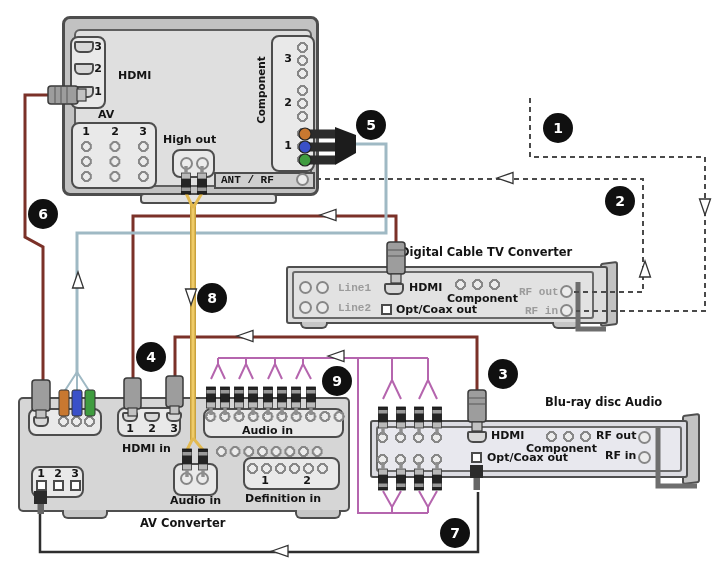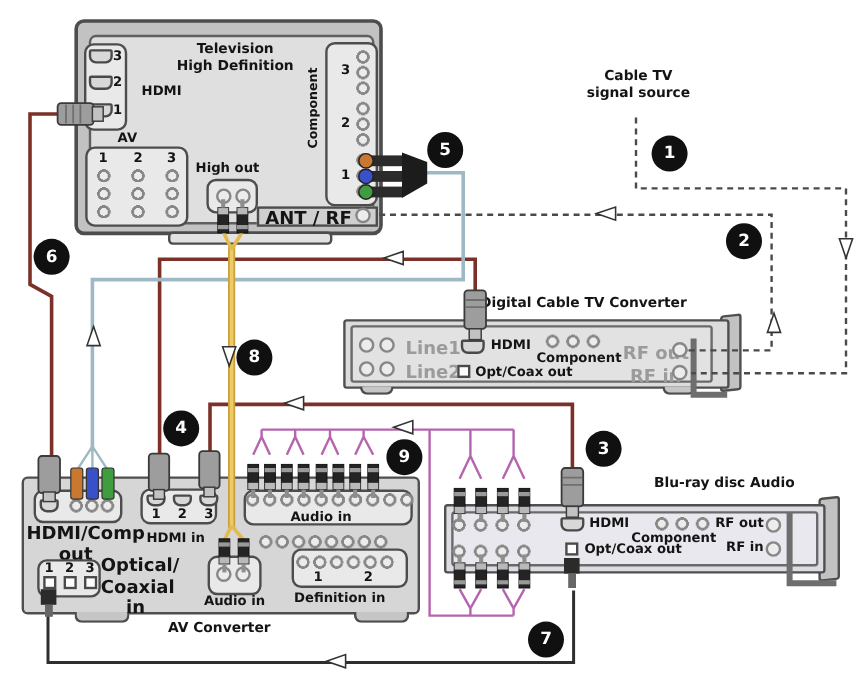--- a/index.html
+++ b/index.html
@@ -1,21 +1,21 @@
 <!DOCTYPE html>
 <html><head>
 <meta charset="utf-8">
 <style>
   html,body{margin:0;padding:0;background:#fff;}
   .stage{position:relative;width:720px;height:577px;background:#ffffff;overflow:hidden;
          font-family:"DejaVu Sans","Liberation Sans",sans-serif;}
   .abs{position:absolute;box-sizing:border-box;}
   .lbl{font-weight:bold;color:#141414;font-size:11px;line-height:1.18;white-space:nowrap;}
   .lbl-c{text-align:center;white-space:normal;}
-  .lbl-sm{font-size:15px;}
+  .lbl-sm{font-size:11px;font-family:Liberation Mono, monospace;}
   .lbl-gray{color:#9b9b9b;}
   .num{font-weight:bold;color:#141414;font-size:11px;line-height:12px;text-align:center;}
   .box{border:3px solid #4d4d4d;background:#c2c2c2;border-radius:8px;}
   .panel{border:2px solid #5f5f5f;background:#dfdfdf;border-radius:6px;}
   .group{border:2px solid #4d4d4d;background:#e9e9e9;border-radius:8px;}
   .jack{width:13px;height:13px;border-radius:50%;border:2.5px solid #878787;background:#ececec;}
   .jackrow{height:13px;background-repeat:repeat-x;
     background-image:radial-gradient(circle 5.6px at 6.5px 6.5px,#ececec 0 3.2px,#878787 3.3px 5.4px,rgba(0,0,0,0) 5.6px);}
   .jackcol{width:13px;background-repeat:repeat-y;background-size:13px 13px;
     background-image:radial-gradient(circle 5.6px at 6.5px 6.5px,#ececec 0 3.2px,#878787 3.3px 5.4px,rgba(0,0,0,0) 5.6px);}
@@ -30,24 +30,20 @@
 </style>
 </head>
 <body>
 
 <div class="stage">
 
   <div class="abs box" style="left:62px;top:16px;width:257px;height:180px;"></div>
   <div class="abs" style="left:140px;top:193px;width:137px;height:11px;background:#e2e2e2;border:2px solid #4d4d4d;border-radius:4px;"></div>
   <div class="abs panel" style="left:74px;top:29px;width:238px;height:158px;"></div>
 
-  <div class="abs lbl lbl-c" style="left:128px;top:34px;width:136px;font-size:11.5px;">
-    <span>Television</span><br>
-    <span>High Definition</span>
-  </div>
 
   <div class="abs group" style="left:70px;top:36px;width:36px;height:73px;"></div>
   <div class="abs hdmiport" style="left:74px;top:41px;"></div>
   <div class="abs hdmiport" style="left:74px;top:63px;"></div>
   <div class="abs hdmiport" style="left:74px;top:86px;"></div>
   <div class="abs num" style="left:92px;top:41px;width:12px;">3</div>
   <div class="abs num" style="left:92px;top:63px;width:12px;">2</div>
   <div class="abs num" style="left:92px;top:86px;width:12px;">1</div>
   <div class="abs lbl" style="left:118px;top:70px;">HDMI</div>
 
@@ -69,24 +65,20 @@
   <div class="abs num" style="left:282px;top:97px;width:12px;">2</div>
   <div class="abs num" style="left:282px;top:140px;width:12px;">1</div>
   <div class="abs jackcol" style="left:296px;top:41px;height:39px;"></div>
   <div class="abs jackcol" style="left:296px;top:84px;height:39px;"></div>
   <div class="abs jackcol" style="left:296px;top:127px;height:39px;"></div>
 
   <div class="abs" style="left:214px;top:172px;width:101px;height:17px;background:#cfcfcf;border:2px solid #4d4d4d;"></div>
   <div class="abs lbl lbl-sm" style="left:221px;top:174px;">ANT / RF</div>
   <div class="abs jack" style="left:296px;top:173px;"></div>
 
-  <div class="abs lbl lbl-c" style="left:462px;top:57px;width:140px;font-size:11.5px;">
-    <span>Cable TV</span><br>
-    <span>signal source</span>
-  </div>
 
   <div class="abs lbl" style="left:400px;top:246px;font-size:11.5px;">Digital Cable TV Converter</div>
   <div class="abs" style="left:600px;top:262px;width:18px;height:64px;background:#c2c2c2;border:2px solid #4f4f4f;border-radius:3px;transform:skewY(-6deg);"></div>
   <div class="abs" style="left:286px;top:266px;width:322px;height:58px;background:#dcdcdc;border:2.5px solid #4f4f4f;border-radius:3px;"></div>
   <div class="abs" style="left:292px;top:271px;width:302px;height:48px;background:#e2e2e2;border:2px solid #6a6a6a;border-radius:3px;"></div>
   <div class="abs feet" style="left:300px;top:322px;width:28px;height:7px;"></div>
   <div class="abs feet" style="left:552px;top:322px;width:28px;height:7px;"></div>
 
   <div class="abs jack" style="left:299px;top:281px;"></div>
   <div class="abs jack" style="left:316px;top:281px;"></div>
@@ -126,24 +118,20 @@
   <div class="abs jack" style="left:638px;top:451px;"></div>
 
   <div class="abs" style="left:18px;top:397px;width:332px;height:115px;background:#d6d6d6;border:2.5px solid #4f4f4f;border-radius:5px;"></div>
   <div class="abs feet" style="left:62px;top:510px;width:46px;height:9px;"></div>
   <div class="abs feet" style="left:295px;top:510px;width:46px;height:9px;"></div>
   <div class="abs lbl" style="left:140px;top:517px;font-size:11.5px;">AV Converter</div>
 
   <div class="abs group" style="left:28px;top:408px;width:74px;height:28px;"></div>
   <div class="abs hdmiport" style="left:33px;top:416px;width:16px;height:11px;"></div>
   <div class="abs jackrow" style="left:57px;top:415px;width:39px;background-size:13px 13px;"></div>
-  <div class="abs lbl lbl-c lbl-sm" style="left:22px;top:436px;width:82px;">
-    <span>HDMI/Comp</span><br>
-    <span>out</span>
-  </div>
 
   <div class="abs group" style="left:117px;top:407px;width:64px;height:30px;"></div>
   <div class="abs hdmiport" style="left:122px;top:412px;width:16px;height:10px;"></div>
   <div class="abs hdmiport" style="left:144px;top:412px;width:16px;height:10px;"></div>
   <div class="abs hdmiport" style="left:166px;top:412px;width:16px;height:10px;"></div>
   <div class="abs num" style="left:124px;top:423px;width:12px;">1</div>
   <div class="abs num" style="left:146px;top:423px;width:12px;">2</div>
   <div class="abs num" style="left:168px;top:423px;width:12px;">3</div>
   <div class="abs lbl" style="left:122px;top:443px;">HDMI in</div>
 
@@ -153,25 +141,20 @@
 
   <div class="abs jackrow" style="left:215px;top:445px;width:109px;background-size:13.7px 13px;"></div>
 
   <div class="abs group" style="left:31px;top:466px;width:53px;height:32px;"></div>
   <div class="abs num" style="left:35px;top:468px;width:12px;">1</div>
   <div class="abs num" style="left:52px;top:468px;width:12px;">2</div>
   <div class="abs num" style="left:69px;top:468px;width:12px;">3</div>
   <div class="abs sqport" style="left:36px;top:480px;"></div>
   <div class="abs sqport" style="left:53px;top:480px;"></div>
   <div class="abs sqport" style="left:70px;top:480px;"></div>
-  <div class="abs lbl lbl-c lbl-sm" style="left:84px;top:463px;width:58px;">
-    <span>Optical/</span><br>
-    <span>Coaxial</span><br>
-    <span>in</span>
-  </div>
 
   <div class="abs group" style="left:173px;top:463px;width:45px;height:33px;"></div>
   <div class="abs jack" style="left:180px;top:472px;"></div>
   <div class="abs jack" style="left:196px;top:472px;"></div>
   <div class="abs lbl" style="left:170px;top:495px;">Audio in</div>
 
   <div class="abs group" style="left:243px;top:457px;width:97px;height:33px;"></div>
   <div class="abs jackrow" style="left:246px;top:462px;width:83px;background-size:14px 13px;"></div>
   <div class="abs num" style="left:259px;top:475px;width:12px;">1</div>
   <div class="abs num" style="left:301px;top:475px;width:12px;">2</div>

